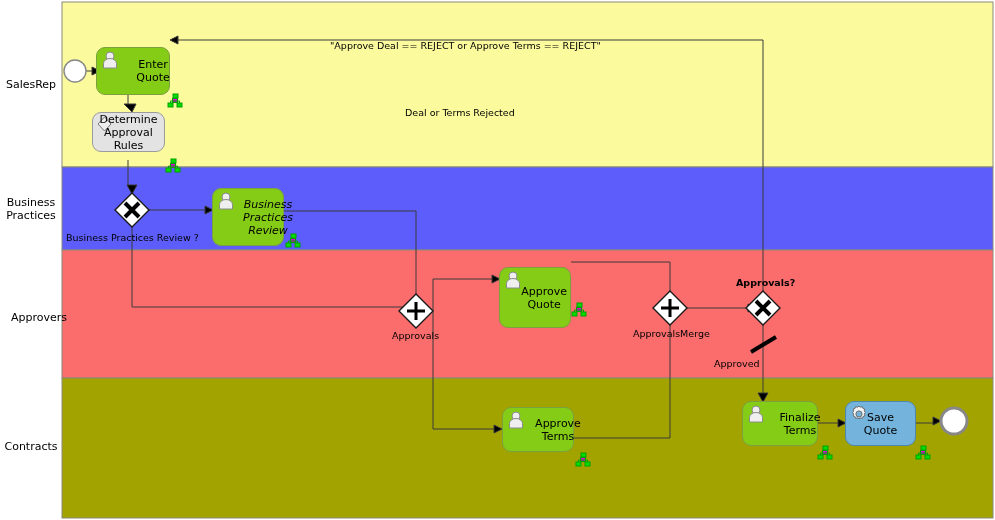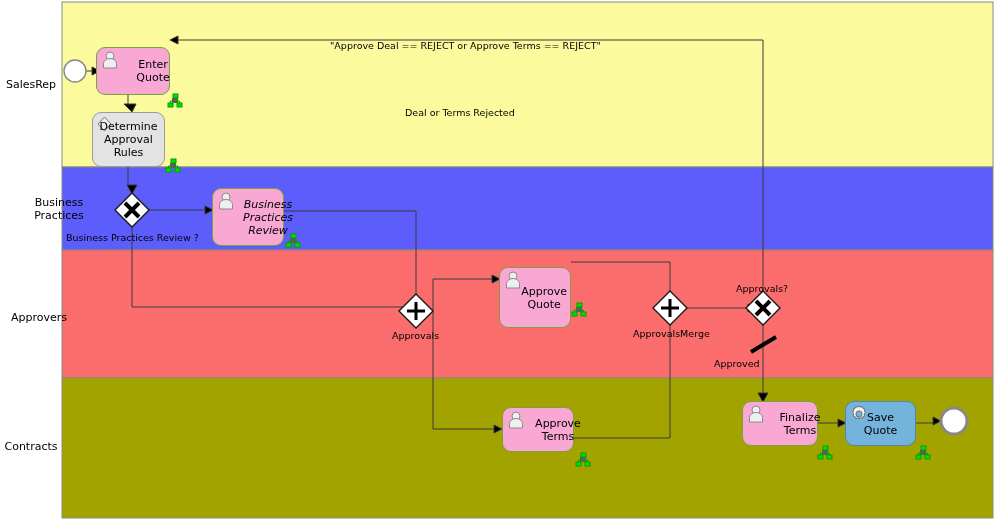--- a/index.html
+++ b/index.html
@@ -3,21 +3,21 @@
 <meta charset="utf-8">
 <style>
   html,body{margin:0;padding:0;background:#ffffff;}
   body{font-family:"DejaVu Sans","Liberation Sans",sans-serif;}
   #canvas{position:relative;width:995px;height:520px;background:#ffffff;overflow:hidden;}
   .lane-label{position:absolute;font-size:11px;color:#000;text-align:center;line-height:13px;}
   svg.layer{position:absolute;left:0;top:0;width:995px;height:520px;}
   .node{position:absolute;box-sizing:border-box;}
   .task{border-radius:9px;border:1px solid #7a9a46;display:flex;align-items:center;justify-content:center;}
   .task-label{position:relative;z-index:3;font-size:11px;line-height:13px;text-align:center;color:#000;padding:0 3px;}
-  .task.user{background:#f9a8d4;border-color:#7ba03f;padding-left:40px;}
+  .task.user{background:#84cc16;border-color:#7ba03f;padding-left:40px;}
   .task.service{background:#74b3dc;border-color:#4e86ae;}
   .task.rule{background:#e3e3e3;border-color:#9b9b9b;}
   .icon{position:absolute;left:4px;top:3px;z-index:2;}
   .seq-label{position:absolute;font-size:9.5px;color:#000;white-space:nowrap;}
   .gw-label{position:absolute;font-size:9.5px;color:#000;white-space:nowrap;text-align:center;}
 </style>
 </head>
 <body>
 
 <div id="canvas">
@@ -75,36 +75,36 @@
       <path d="M818 423 H838"></path>
       <polygon points="838,419 846,423 838,427" fill="#000"></polygon>
 
       <path d="M916 423 H934"></path>
       <polygon points="933,417 941,421 933,425" fill="#000"></polygon>
     </g>
   </svg>
 
   <div id="lane-labels">
       <div class="lane-label" style="left: 0px; top: 78px; width: 62px;">SalesRep</div>
-      <div class="lane-label" style="left: 0px; top: 196px; width: 62px; padding-left: 28px;">
+      <div class="lane-label" style="left: 0px; top: 196px; width: 62px;">
         <div>Business</div>
         <div>Practices</div>
       </div>
       <div class="lane-label" style="left: 0px; top: 311px; width: 78px;">Approvers</div>
       <div class="lane-label" style="left: 0px; top: 440px; width: 62px;">Contracts</div>
     </div>
   <div id="nodes">
       <div class="node task user" style="left: 96px; top: 47px; width: 74px; height: 48px;">
         <span class="icon"><svg width="18" height="18" viewBox="0 0 18 18">
             <circle cx="9" cy="5" r="4" fill="#efefef" stroke="#8a8a8a" stroke-width="1"></circle>
             <path d="M2.5 17 V12.5 a6.5 5 0 0 1 13 0 V17 Z" fill="#efefef" stroke="#8a8a8a" stroke-width="1"></path>
           </svg></span>
         <span class="task-label">Enter Quote</span>
       </div>
-      <div class="node task rule" style="left: 92px; top: 112px; width: 73px; height: 55px;">
+      <div class="node task rule" style="left: 92px; top: 112px; width: 73px; height: 40px;">
         <span class="icon"><svg width="16" height="16" viewBox="0 0 16 16">
             <path d="M7.5 1 L1 8 L7.5 15 L14 8 Z" fill="#eeeeee" stroke="#777" stroke-width="1"></path>
           </svg></span>
         <span class="task-label">Determine Approval Rules</span>
       </div>
       <div class="node task user" style="left: 212px; top: 188px; width: 72px; height: 58px; font-style: italic;">
         <span class="icon"><svg width="18" height="18" viewBox="0 0 18 18">
             <circle cx="9" cy="5" r="4" fill="#efefef" stroke="#8a8a8a" stroke-width="1"></circle>
             <path d="M2.5 17 V12.5 a6.5 5 0 0 1 13 0 V17 Z" fill="#efefef" stroke="#8a8a8a" stroke-width="1"></path>
           </svg></span>
@@ -136,21 +136,21 @@
             <path d="M9 1.2 l1.6 1.0 1.8-.5 .6 1.8 1.8 .6 -.5 1.8 1.0 1.6 -1.0 1.6 .5 1.8 -1.8 .6 -.6 1.8 -1.8-.5 -1.6 1.0 -1.6-1.0 -1.8 .5 -.6-1.8 -1.8-.6 .5-1.8 -1.0-1.6 1.0-1.6 -.5-1.8 1.8-.6 .6-1.8 1.8 .5 Z" fill="#f4f4f4" stroke="#6d6d6d" stroke-width="1"></path>
             <circle cx="9" cy="9" r="3.1" fill="#74b3dc" stroke="#6d6d6d" stroke-width="1"></circle>
           </svg></span>
         <span class="task-label">Save Quote</span>
       </div>
     </div>
   <div id="labels">
       <div class="gw-label" style="left: 66px; top: 232px;">Business  Practices  Review ?</div>
       <div class="gw-label" style="left: 392px; top: 330px;">Approvals</div>
       <div class="gw-label" style="left: 633px; top: 328px;">ApprovalsMerge</div>
-      <div class="gw-label" style="left: 736px; top: 283px;">Approvals?</div>
+      <div class="gw-label" style="left: 736px; top: 277px; font-weight: bold;">Approvals?</div>
       <div class="seq-label" style="left: 330px; top: 40px;">"Approve Deal == REJECT or Approve Terms == REJECT"</div>
       <div class="seq-label" style="left: 405px; top: 59px; margin-top: 48px;">Deal or Terms Rejected</div>
       <div class="seq-label" style="left: 714px; top: 358px;">Approved</div>
     </div>
 
 <svg class="layer">
       <polygon points="132,193 149,210 132,227 115,210" fill="#ffffff" stroke="#1a1a1a" stroke-width="1.4"></polygon>
       <path d="M125 203 L139 217 M139 203 L125 217" stroke="#000" stroke-width="4" stroke-linecap="butt"></path>
       <polygon points="416,294 433,311 416,328 399,311" fill="#ffffff" stroke="#1a1a1a" stroke-width="1.4"></polygon>
       <path d="M407 311 H425 M416 302 V320" stroke="#000" stroke-width="3"></path>

